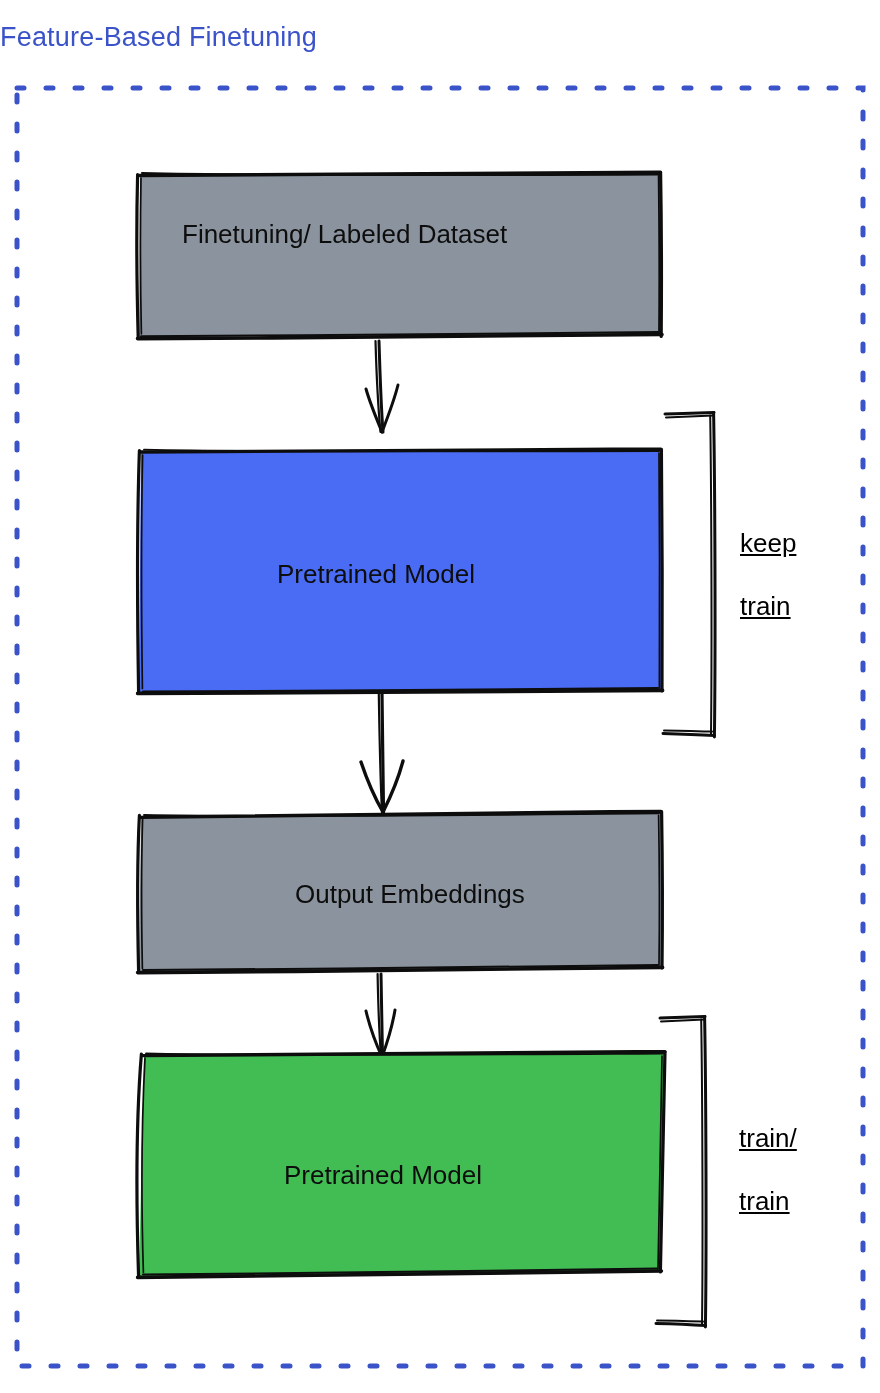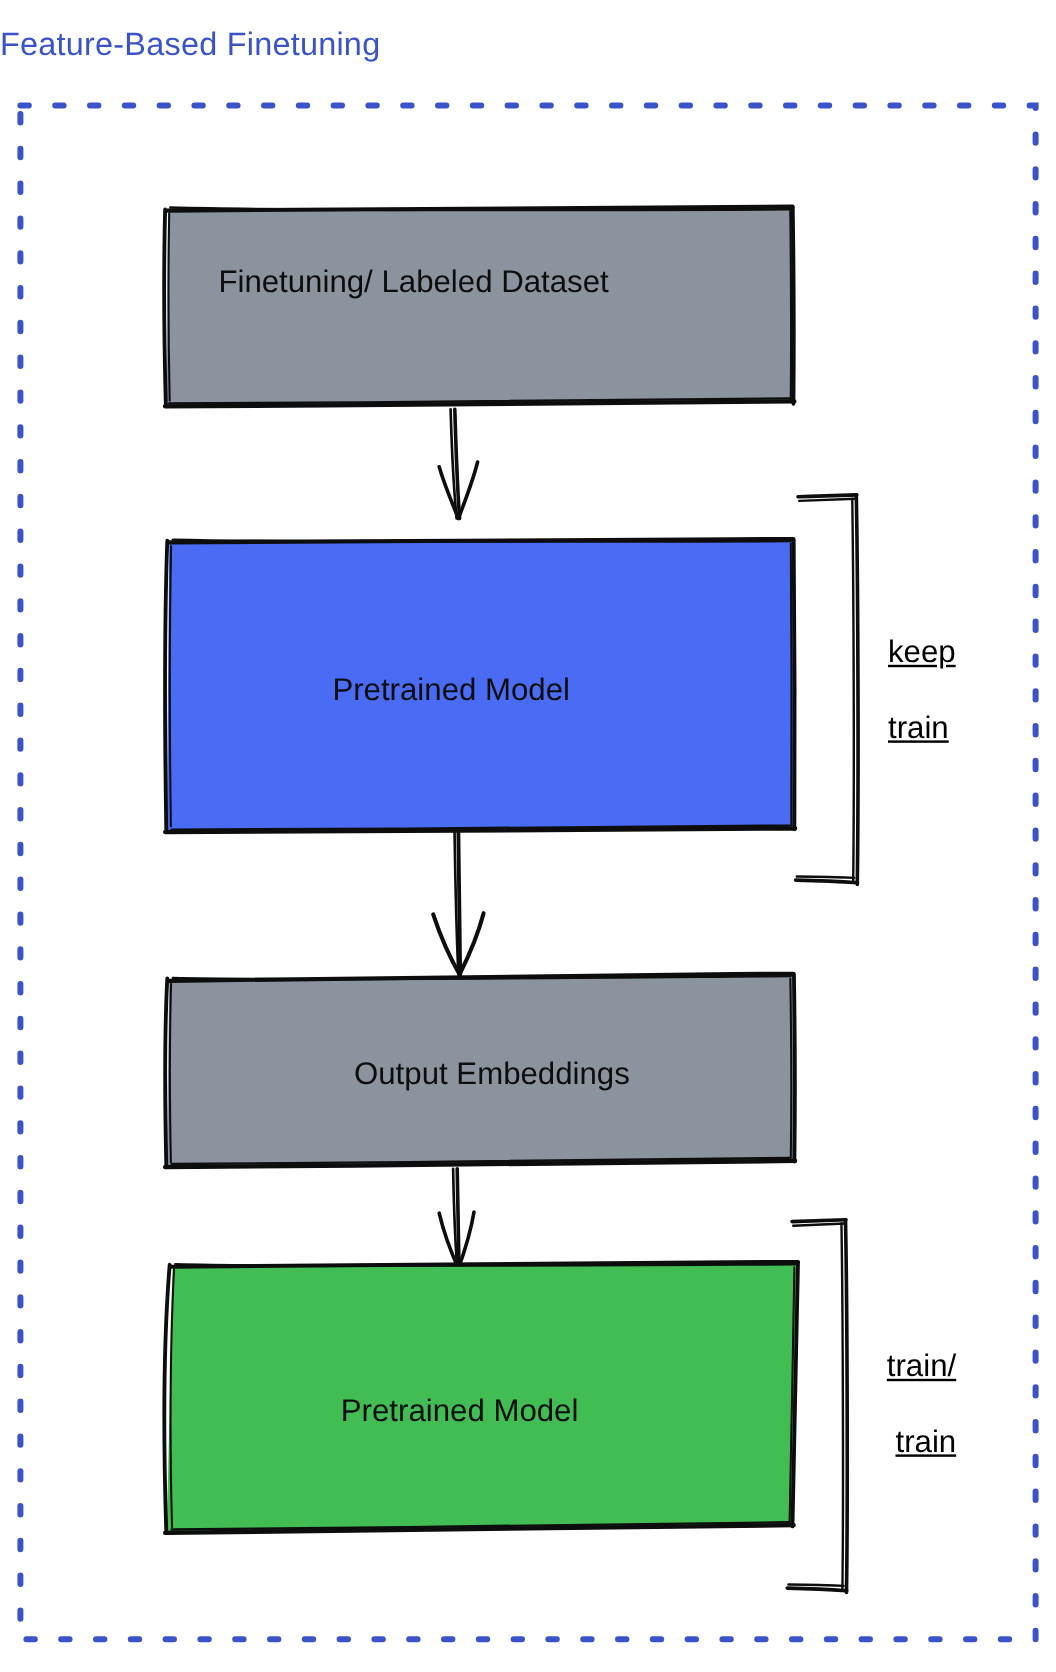--- a/index.html
+++ b/index.html
@@ -156,16 +156,16 @@
 
 <div class="node-label" style="left:259px; top:878px;margin-left:36px;">Output Embeddings</div>
 
 <div class="node-label" style="left:284px; top:1159px;">Pretrained Model</div>
 
 <div class="side-label" style="left:740px; top:496px;">
   <div>keep</div>
   <div>train</div>
 </div>
 
-<div class="side-label" style="left:739px; top:1091px;text-align:right;">
+<div class="side-label" style="left:739px; top:1091px;">
   <div>train/</div>
   <div>train</div>
 </div>
 
 </body></html>

